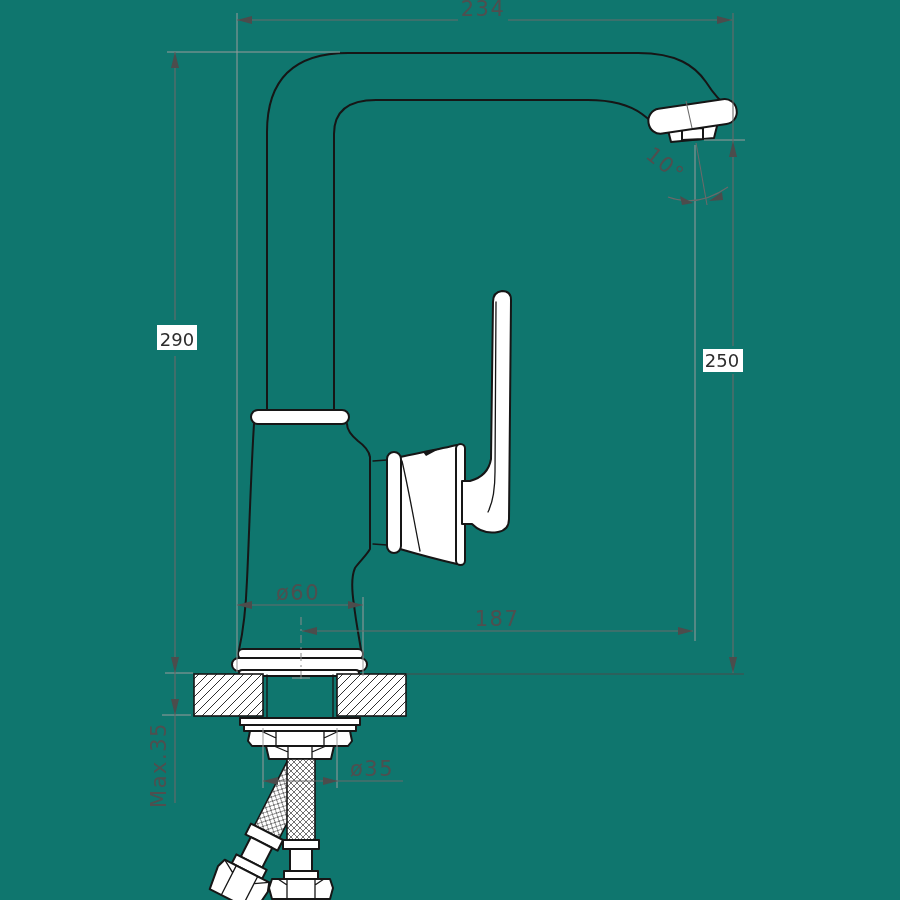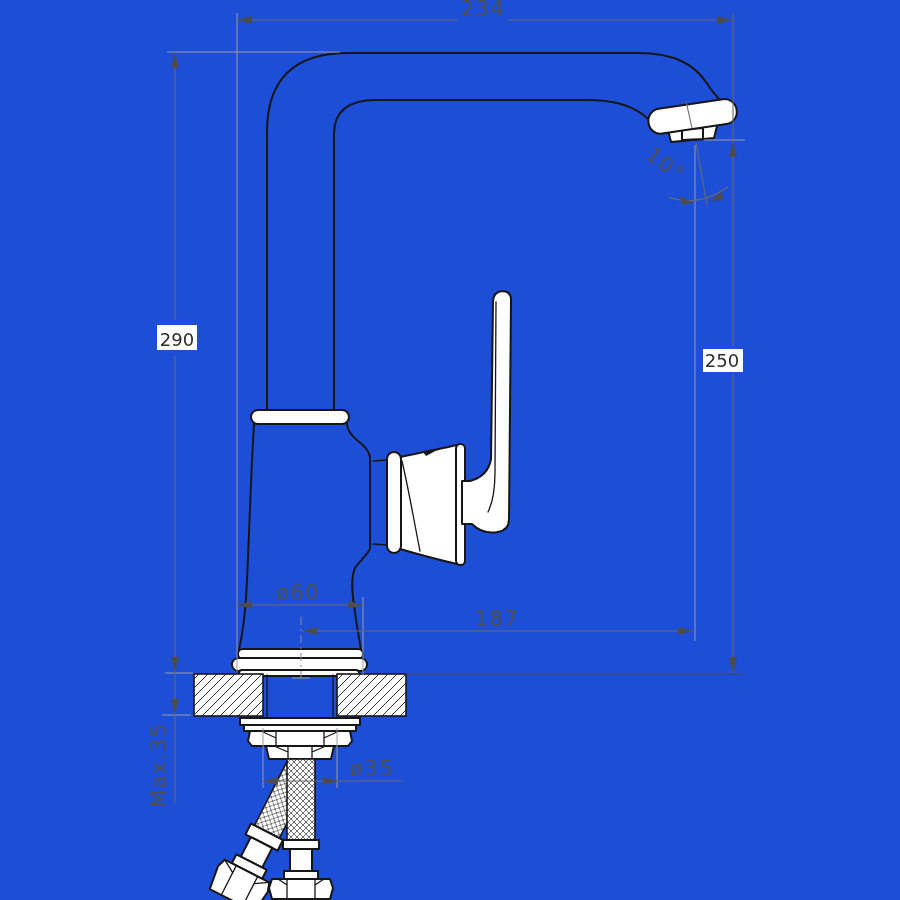--- a/index.html
+++ b/index.html
@@ -1,17 +1,17 @@
 <!DOCTYPE html>
 <html><head>
 <meta charset="utf-8">
 <style>
   html,body { margin:0; padding:0; background:#ffffff; }
   .canvas {
-    position:relative; width:900px; height:900px; background:#1d4ed8;
+    position:relative; width:900px; height:900px; background:#0f766e;
     font-family:"DejaVu Sans", sans-serif;
   }
   svg { display:block; }
   
   .obj  { stroke:#161616; stroke-width:2;   fill:none; stroke-linecap:round; stroke-linejoin:round; }
   .objw { stroke:#161616; stroke-width:2;   fill:#ffffff; stroke-linejoin:round; }
   .objt { stroke:#161616; stroke-width:1.3; fill:none; stroke-linecap:round; }
   
   .dim  { stroke:#6a6a6a; stroke-width:1.1; fill:none; }
   .ext  { stroke:#9b9b9b; stroke-width:1;   fill:none; }

